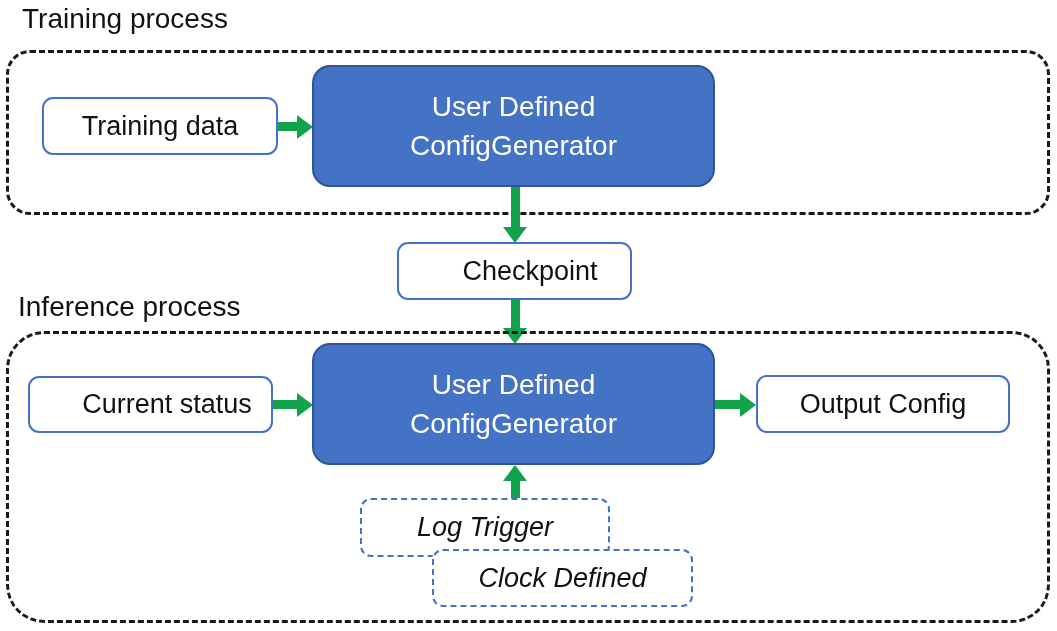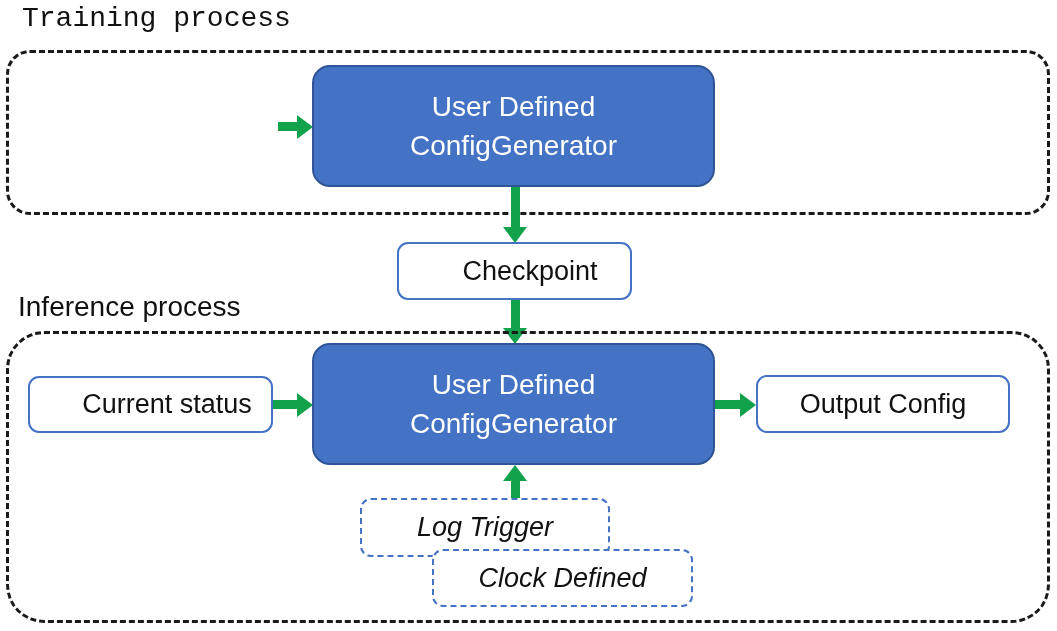--- a/index.html
+++ b/index.html
@@ -79,24 +79,27 @@
     border-right: 12px solid transparent;
     border-bottom: 16px solid var(--arrow-green, #12A24C);
   }
   .arrow.up .stem { flex: 1; width: 9px; }
 </style>
 </head>
 <body>
 
 <div id="canvas">
 
-  <div class="section-label" style="left:22px; top:3px;font-family:Liberation Mono, monospace;">Training process</div>
+  <div class="section-label" style="left:22px; top:3px;">Training process</div>
 
   <div id="training-container" class="dashed-container" style="left:6px; top:50px; width:1044px; height:165px;"></div>
 
+  <div class="box light" style="left:42px; top:97px; width:236px; height:58px;">
+    <span>Training data</span>
+  </div>
 
   <div class="arrow right" style="left:278px; top:114px; width:35px; height:25px;">
     <div class="stem"></div>
     <div class="head"></div>
   </div>
 
   <div class="box generator" style="left:312px; top:65px; width:403px; height:122px;">
     <span>User Defined</span>
     <span>ConfigGenerator</span>
   </div>

